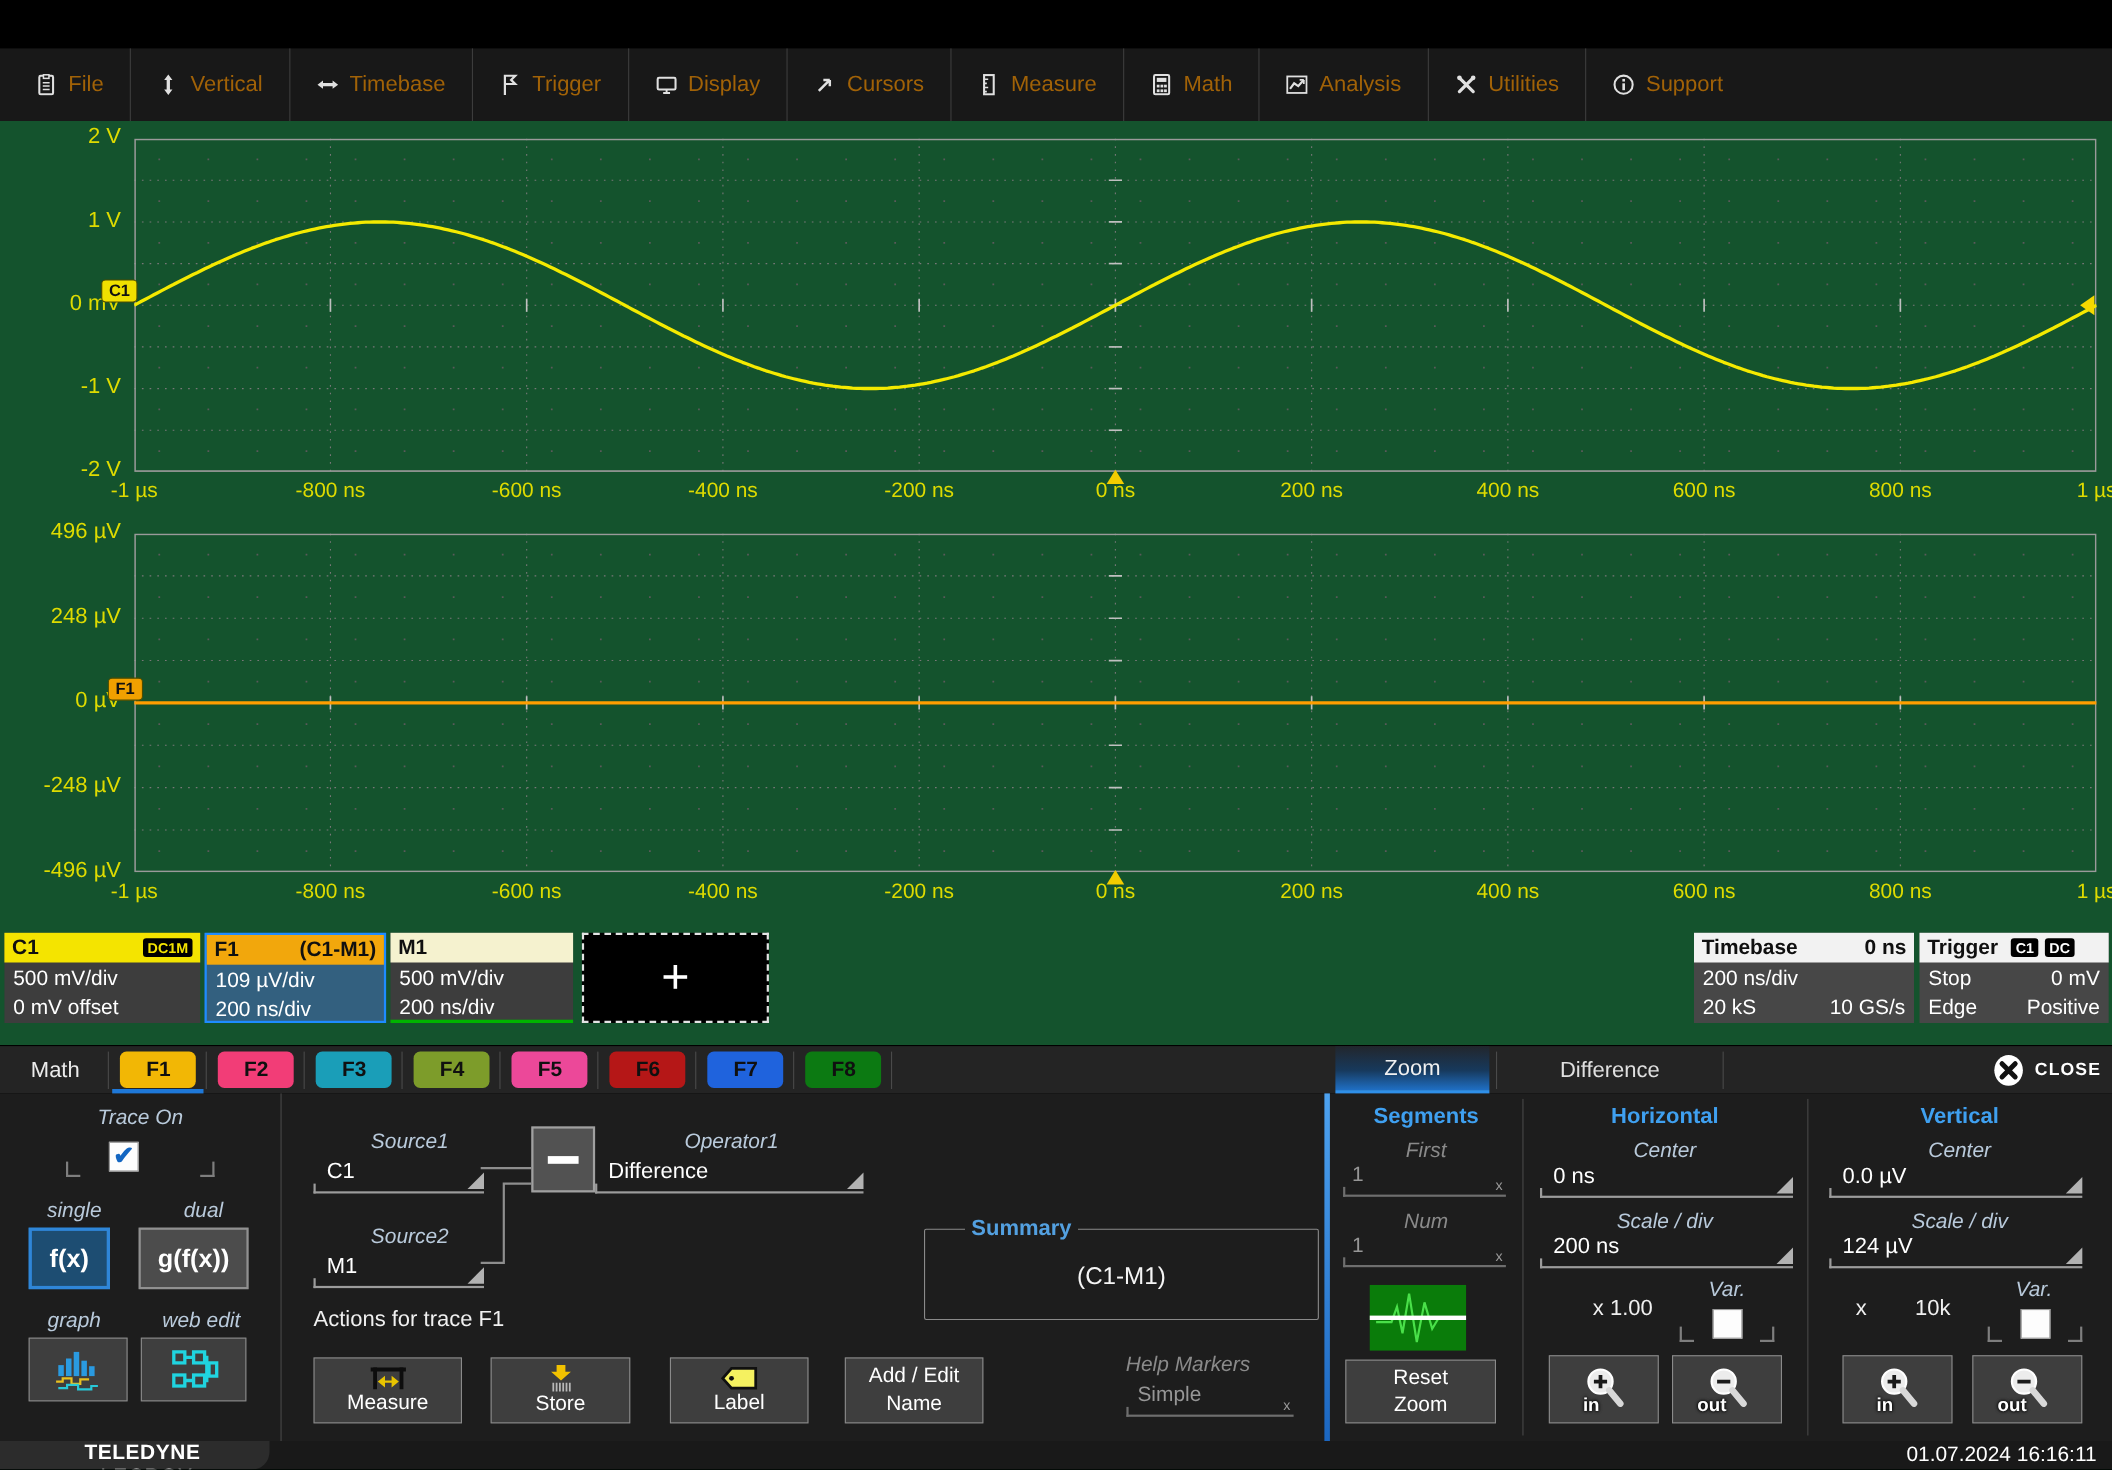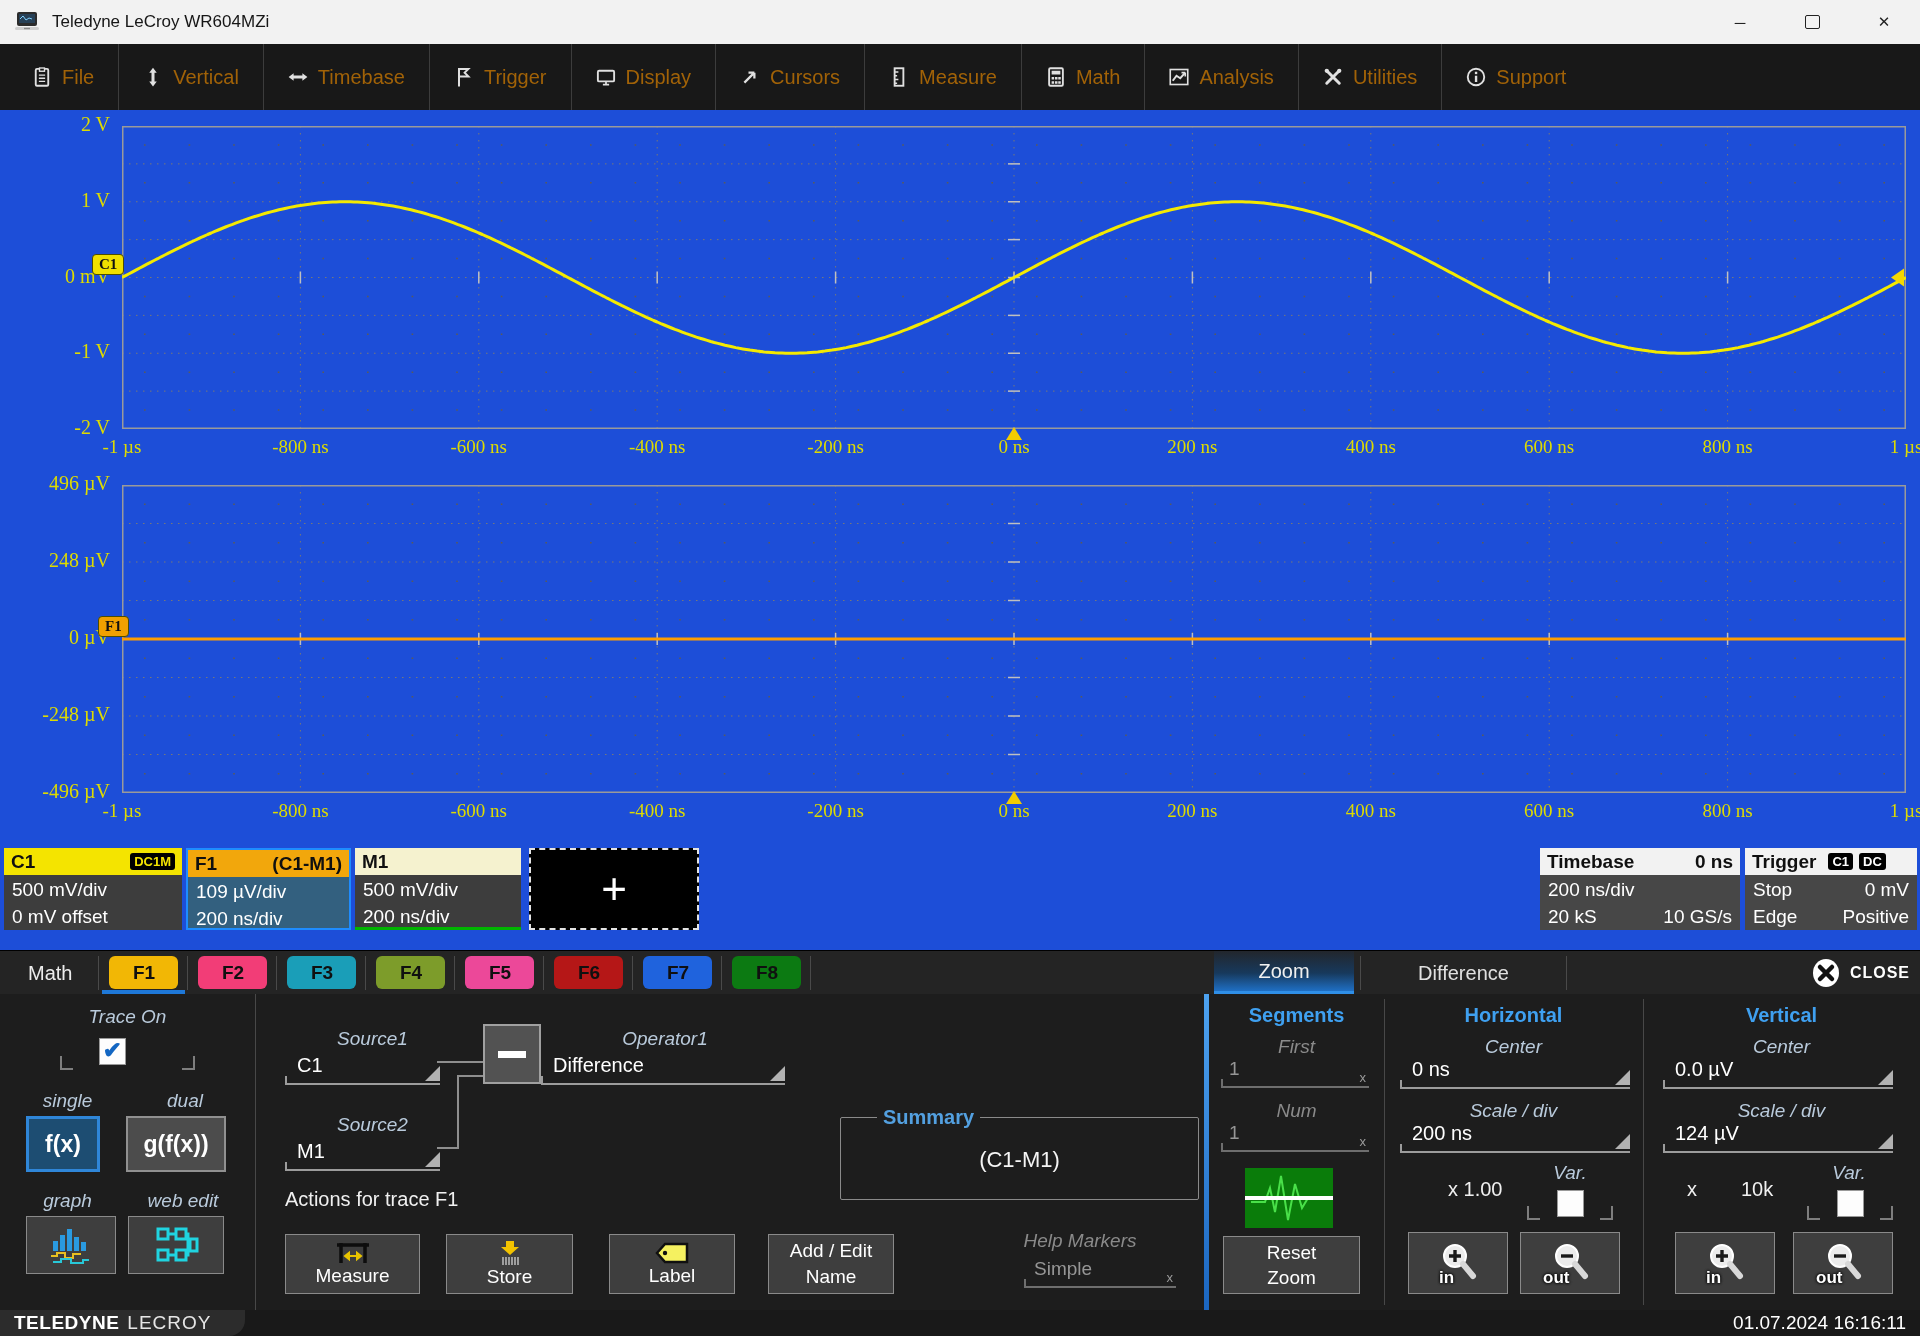--- a/index.html
+++ b/index.html
@@ -16,21 +16,21 @@
   .maxbox{width:13px;height:12px;border:1.6px solid #222;border-radius:2px;}
   
   .menubar{position:absolute;left:0;top:44px;width:1920px;height:66px;background:#181818;
            display:flex;align-items:stretch;padding-left:8px;box-sizing:border-box;}
   .menu-item{display:flex;align-items:center;padding:0 24px;color:#a16207;font-size:20px;
              border-left:1px solid #3c3c3c;cursor:default;white-space:nowrap;}
   .menu-item:first-child{border-left:none;}
   .micon{width:20px;height:20px;margin-right:10px;display:inline-flex;}
   .micon svg{width:20px;height:20px;}
   
-  .scope{position:absolute;left:0;top:110px;width:1920px;height:840px;background:#1d4ed8;font-family:Liberation Serif, serif;}
+  .scope{position:absolute;left:0;top:110px;width:1920px;height:840px;background:#14532d;}
   .gridsvg{position:absolute;left:122px;}
   .ytick{position:absolute;left:8px;width:102px;text-align:right;color:#dedb00;font-size:20px;font-weight:500;}
   .xtick{position:absolute;width:140px;text-align:center;color:#dedb00;font-size:19px;font-weight:500;}
   .chanchip{position:absolute;font-size:15px;font-weight:bold;color:#111;border-radius:4px;
             padding:1px 6px;border:1px solid #4d4d00;}
   .trig-time{position:absolute;width:0;height:0;border-left:8px solid transparent;
              border-right:8px solid transparent;border-bottom:13px solid #f2cc00;}
   
   .descbox{position:absolute;top:848px;height:82px;box-sizing:border-box;background:#3d3d3d;}
   .desc-h{height:27px;display:flex;align-items:center;justify-content:space-between;
@@ -88,49 +88,30 @@
   fieldset.summary legend{color:#53a0e0;font-weight:bold;font-size:20px;padding:0 6px;margin-left:24px;}
   .sumval{color:#f5f5f5;font-size:22px;text-align:center;margin-top:12px;}
   .vdiv{position:absolute;width:1px;background:#484848;}
   .bluebar{position:absolute;left:1204px;top:0;width:5px;height:316px;
            background:linear-gradient(180deg,#4da2f0,#1b66c0);}
   .zlabel{position:absolute;color:#fff;font-weight:bold;font-size:17px;
           text-shadow:0 0 3px #000,0 0 3px #000;}
   
   .statusbar{position:absolute;left:0;top:1310px;width:1920px;height:26px;background:#191919;}
   .logochip{position:absolute;left:0;top:0;width:245px;height:26px;background:#2c2c2c;
-            border-radius:0 0 16px 0;display:flex;align-items:center;padding-left:14px;box-sizing:border-box;}
+            border-radius:0 0 16px 0;display:flex;align-items:center;padding-left:14px;box-sizing:border-box;flex-direction:column;}
   .brandb{color:#fff;font-size:19px;font-weight:800;letter-spacing:.5px;}
   .brandl{color:#e6e6e6;font-size:19px;margin-left:8px;letter-spacing:1px;}
   .clock{position:absolute;right:14px;top:0;height:26px;display:flex;align-items:center;color:#fff;font-size:19px;}
 </style>
 </head>
 <body>
 
 <div id="root">
 
-  <div class="titlebar">
-    <span class="appicon">
-      <svg viewBox="0 0 26 24">
-          <rect x="3" y="2" width="20" height="14" rx="2" fill="#2b2b2b"></rect>
-      <rect x="5" y="4" width="16" height="9" fill="#274056"></rect>
-      <path d="M6 9 l3-3 3 4 3-2 3 1" stroke="#7fd0ff" stroke-width="1" fill="none"></path>
-      <rect x="1" y="17" width="24" height="3" rx="1.5" fill="#cfcfcf"></rect>
-          <rect x="10" y="17.8" width="6" height="1.4" fill="#8a8a8a"></rect>
-        </svg>
-    </span>
-    <span class="title">Teledyne LeCroy WR604MZi</span>
-    <div class="wincontrols">
-      <div class="winbtn">─</div>
-      <div class="winbtn">
-          <span class="maxbox"></span>
-        </div>
-      <div class="winbtn">✕</div>
-    </div>
-  </div>
 
   <div class="menubar" id="menubar">
       <div class="menu-item">
         <span class="micon">
           <svg viewBox="0 0 16 16">
             <rect x="3" y="1.5" width="10" height="13.5" rx="1" fill="none" stroke="#e0e0e0" stroke-width="1.5"></rect>
             <rect x="6" y="0.8" width="4" height="2.6" fill="#181818" stroke="#e0e0e0" stroke-width="1.1"></rect>
             <path d="M5.5 6.5h5M5.5 9h5M5.5 11.5h5" stroke="#e0e0e0" stroke-width="1.1"></path>
           </svg>
         </span>

